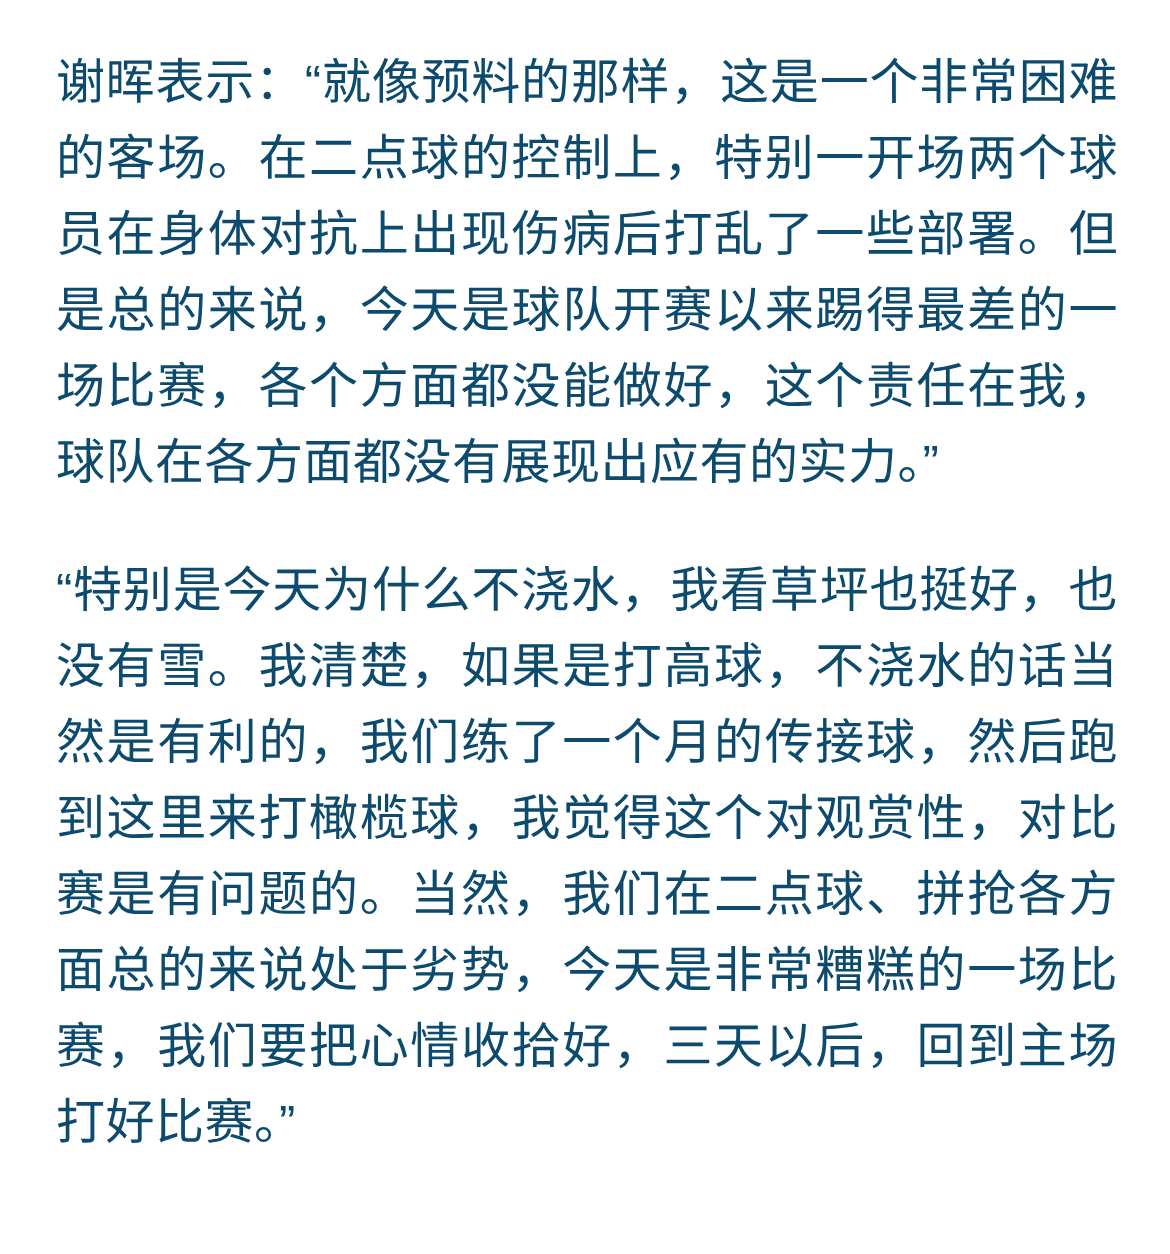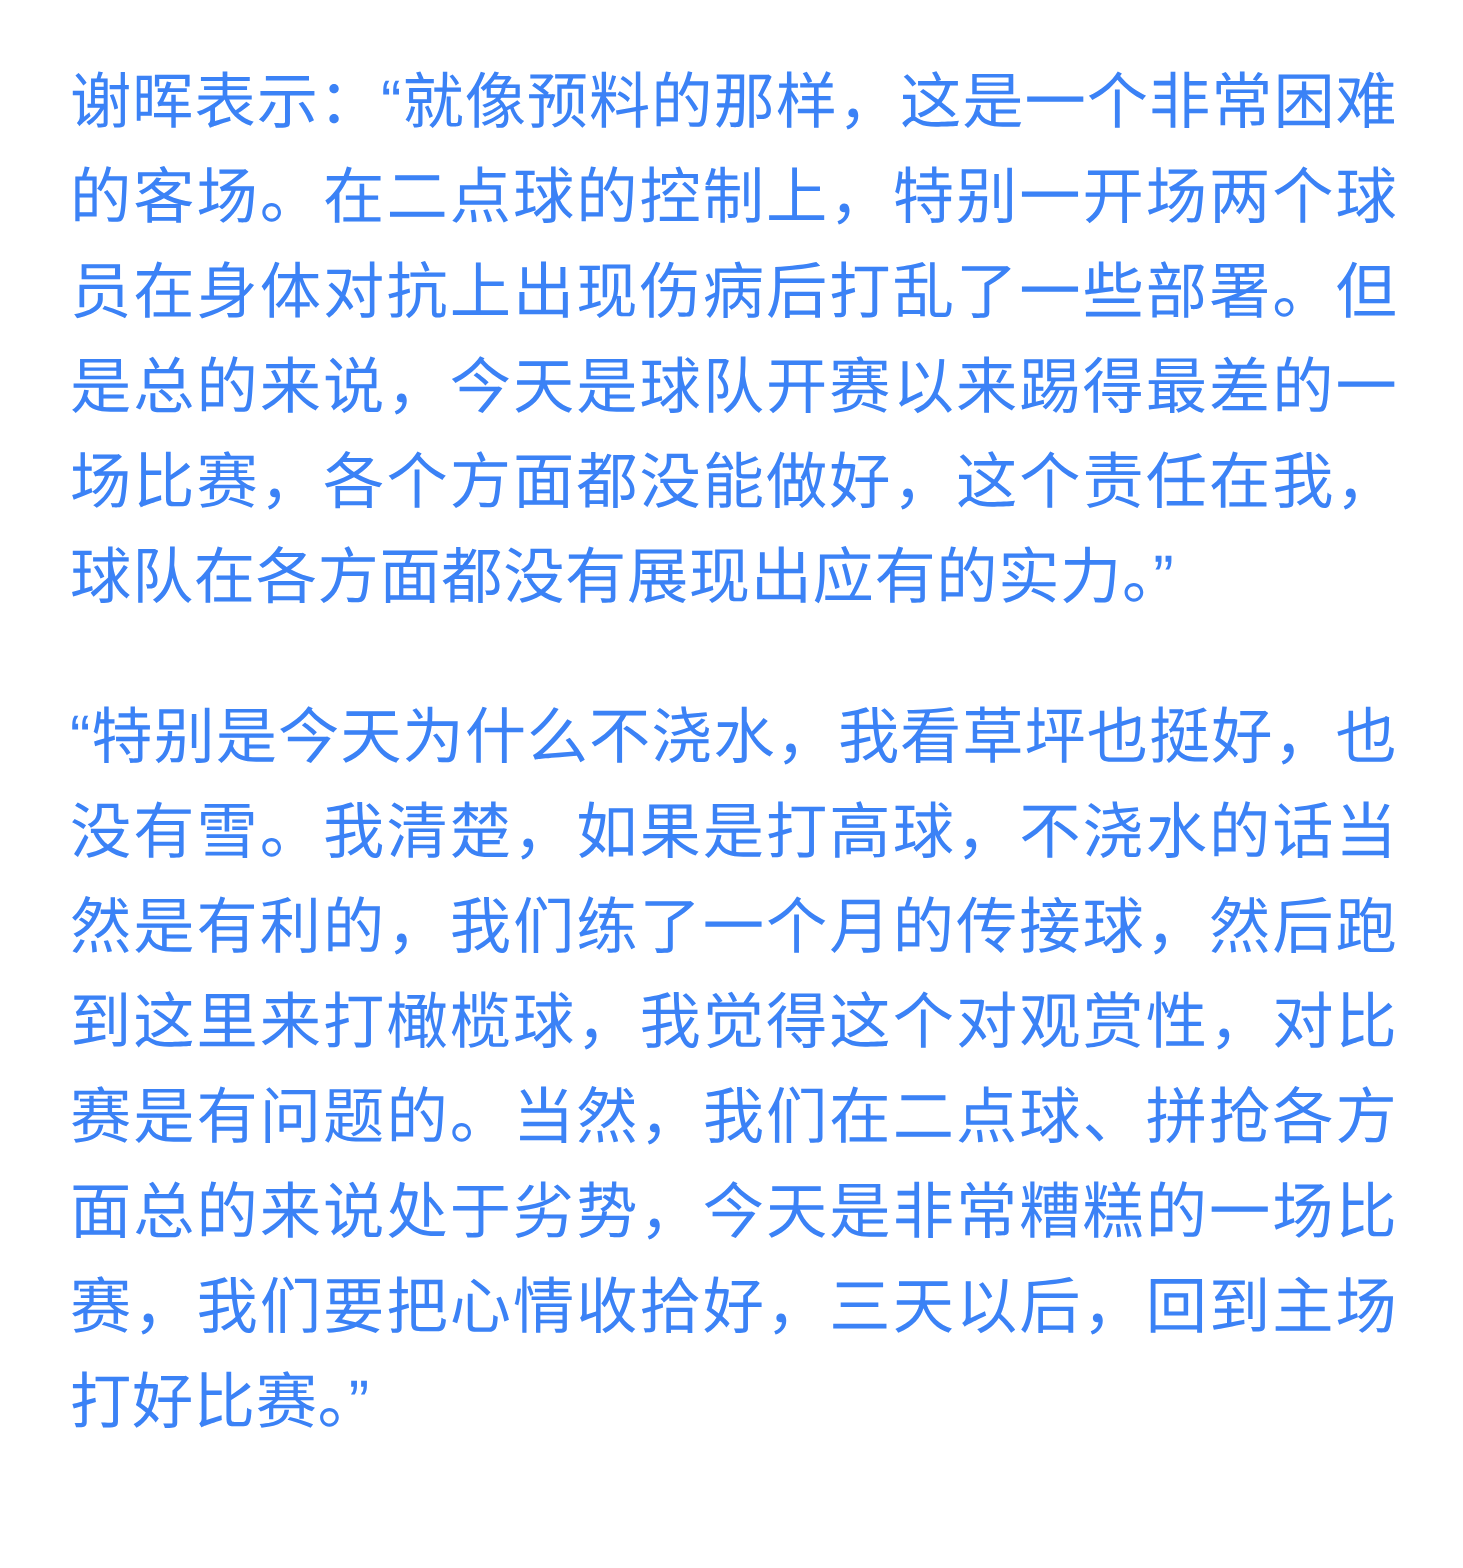--- a/index.html
+++ b/index.html
@@ -23,21 +23,21 @@
   }
   .article {
     display: block;
   }
   .para {
     font-size: 49px;
     line-height: 76px;
     letter-spacing: 0.5px;
     text-align: justify;
     text-justify: inter-character;
-    color: #3b82f6;
+    color: #0c4a6e;
     font-weight: 400;
     margin: 0;
   }
   .para + .para {
     margin-top: 52px;
   }
 </style>
 </head>
 <body>
 

